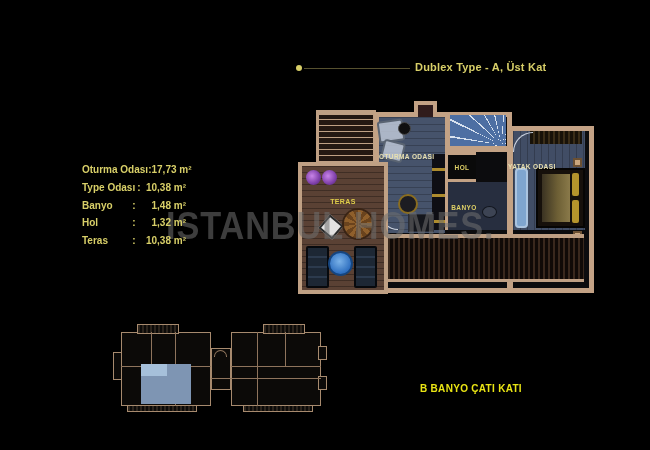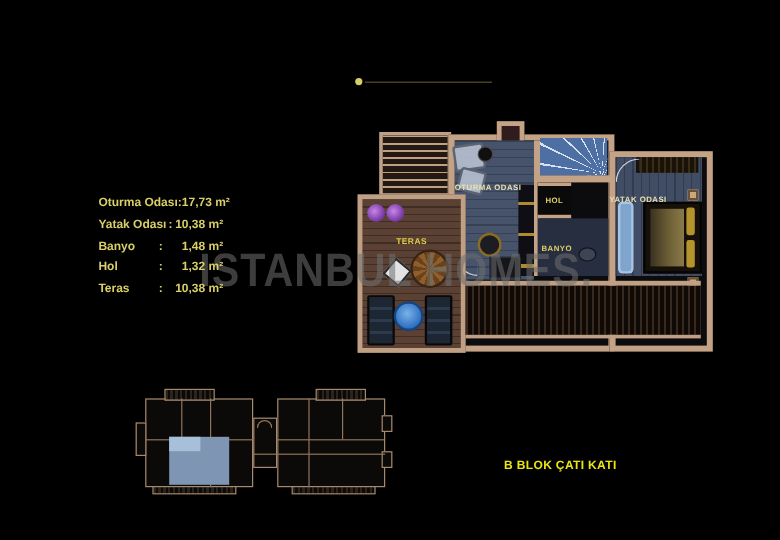--- a/index.html
+++ b/index.html
@@ -123,29 +123,30 @@
   
   #block-label{left:420px;top:383px;color:#e9e414;font-size:10px;font-weight:bold;letter-spacing:.3px;z-index:10;white-space:nowrap;}
 </style>
 </head>
 <body>
 
 <div id="stage">
 
   <div class="abs" id="title-dot"></div>
   <div class="abs" id="title-line"></div>
+  <div class="abs" id="title-text">Dublex Type - A, Üst Kat</div>
 
   <div class="abs" id="legend">
     <div class="lrow">
       <span class="lab">Oturma Odası</span>
       <span class="sep">:</span>
       <span class="val">17,73 m²</span>
     </div>
     <div class="lrow">
-      <span class="lab">Yatak Odası</span>
+      <span class="lab">Type Odası</span>
       <span class="sep">:</span>
       <span class="val">10,38 m²</span>
     </div>
     <div class="lrow">
       <span class="lab">Banyo</span>
       <span class="sep">:</span>
       <span class="val">1,48 m²</span>
     </div>
     <div class="lrow">
       <span class="lab">Hol</span>
@@ -233,15 +234,15 @@
     <div class="abs kp-line" style="left:62px;top:12px;width:1px;height:74px;"></div>
     <div class="abs kp-line" style="left:144px;top:12px;width:1px;height:74px;"></div>
     <div class="abs kp-line" style="left:172px;top:12px;width:1px;height:34px;"></div>
     <div class="abs kp-line" style="left:98px;top:58px;width:110px;height:1px;"></div>
     <div class="abs" id="kp-arc"></div>
 
     <div class="abs" id="kp-highlight"></div>
     <div class="abs" id="kp-highlight-sub"></div>
   </div>
 
-  <div class="abs" id="block-label">B BLOK ÇATI KATI</div>
+  <div class="abs" id="block-label">B BANYO ÇATI KATI</div>
 
 </div>
 
 </body></html>

